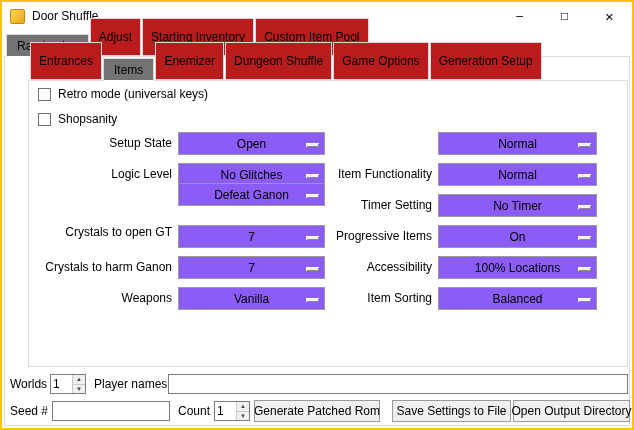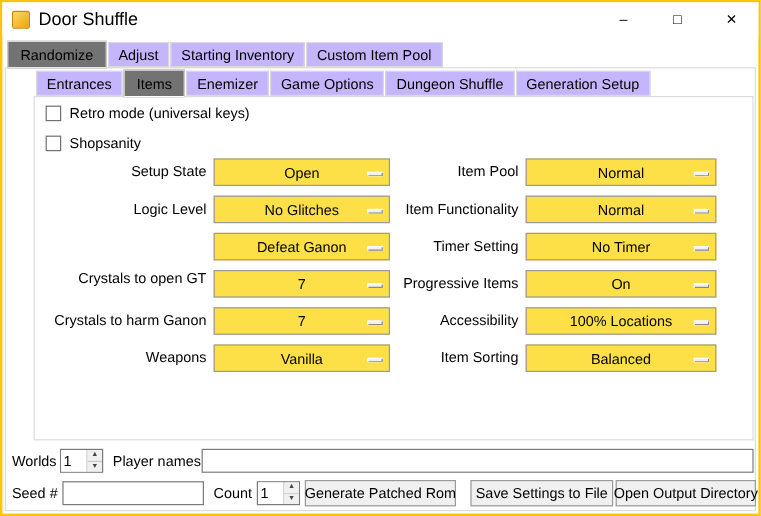--- a/index.html
+++ b/index.html
@@ -20,53 +20,53 @@
   
   .titlebar {
     position: absolute; top: 0; left: 0; right: 0; height: 28px;
     background: #ffffff; display: flex; align-items: center;
   }
   .app-icon {
     width: 15px; height: 15px; margin-left: 8px;
     background: linear-gradient(135deg, #ffd95e 0%, #e9a410 100%);
     border: 1px solid #c8880a; border-radius: 2px;
   }
-  .title-text { margin-left: 7px; font-size: 15px; }
+  .title-text { margin-left: 7px; font-size: 12px; }
   .win-controls { position: absolute; right: 0; top: 0; height: 28px; display: flex; }
   .win-btn {
     width: 45px; height: 28px; display: flex; align-items: center; justify-content: center;
     font-size: 12px; color: #000; cursor: default;
   }
   .win-btn.close { font-size: 15px; }
   
   .tabbar { position: absolute; display: flex; align-items: flex-end; z-index: 3; }
   .tab {
-    height: 21px; padding: 0 8px; display: flex; align-items: center;
-    background: #c4b5fd; border: 1px solid #d9d9d9; margin-right: 1px;
+    height: 38px; padding: 0 8px; display: flex; align-items: center;
+    background: #b91c1c; border: 1px solid #d9d9d9; margin-right: 1px;
     white-space: nowrap;
   }
   .tab.selected {
     height: 23px; background: #737373; border-bottom: 1px solid #ffffff;
     margin-bottom: -1px; z-index: 4; padding: 0 10px;
   }
   .pane { position: absolute; background: #ffffff; border: 1px solid #dcdcdc; z-index: 1; }
   .outer-tabbar { left: 4px; top: 33px; height: 21px; }
   .outer-pane { left: 2px; top: 54px; width: 626px; height: 370px; }
   .inner-tabbar { left: 28px; top: 57px; height: 21px; z-index: 5; }
   .inner-pane { left: 26px; top: 78px; width: 600px; height: 287px; z-index: 2; }
   
   .checkbox-row { position: absolute; display: flex; align-items: center; gap: 7px; z-index: 6; }
   .checkbox-box { width: 13px; height: 13px; background: #fff; border: 1px solid #707070; }
   
   .setting-label {
     position: absolute; height: 23px; line-height: 23px;
     text-align: right; white-space: nowrap; z-index: 6;
   }
   .dropdown {
-    position: absolute; height: 23px; background: #fde047;
+    position: absolute; height: 23px; background: #8b5cf6;
     border: 1px solid #9a9a9a; z-index: 6;
     display: flex; align-items: center; justify-content: center;
     white-space: nowrap; cursor: default;
   }
   .dd-indicator {
     position: absolute; right: 5px; top: 10px;
     width: 13px; height: 4px; background: #f0f0f0;
     box-shadow: inset 1px 1px 0 #ffffff, inset -1px -1px 0 #8a8a8a;
   }
   
@@ -123,22 +123,22 @@
     <div class="tab">Adjust</div>
     <div class="tab">Starting Inventory</div>
     <div class="tab">Custom Item Pool</div>
   </div>
   <div class="pane outer-pane"></div>
 
   <div class="tabbar inner-tabbar">
     <div class="tab">Entrances</div>
     <div class="tab selected">Items</div>
     <div class="tab">Enemizer</div>
+    <div class="tab">Dungeon Shuffle</div>
     <div class="tab">Game Options</div>
-    <div class="tab">Dungeon Shuffle</div>
     <div class="tab">Generation Setup</div>
   </div>
   <div class="pane inner-pane"></div>
 
   <div class="checkbox-row" style="left:36px; top:85px;">
     <div class="checkbox-box"></div>
     <span>Retro mode (universal keys)</span>
   </div>
   <div class="checkbox-row" style="left:36px; top:110px;">
     <div class="checkbox-box"></div>
@@ -150,21 +150,21 @@
     <span>Open</span>
     <span class="dd-indicator"></span>
   </div>
 
   <div class="setting-label" style="left:24px; top:161px; width:146px;">Logic Level</div>
   <div class="dropdown" style="left:176px; top:161px; width:147px;">
     <span>No Glitches</span>
     <span class="dd-indicator"></span>
   </div>
 
-  <div class="dropdown" style="left:176px; top:192px; width:147px;">
+  <div class="dropdown" style="left:176px; top:181px; width:147px;">
     <span>Defeat Ganon</span>
     <span class="dd-indicator"></span>
   </div>
 
   <div class="setting-label" style="left:24px; top:219px; width:146px;">Crystals to open GT</div>
   <div class="dropdown" style="left:176px; top:223px; width:147px;">
     <span>7</span>
     <span class="dd-indicator"></span>
   </div>
 
@@ -173,21 +173,20 @@
     <span>7</span>
     <span class="dd-indicator"></span>
   </div>
 
   <div class="setting-label" style="left:24px; top:285px; width:146px;">Weapons</div>
   <div class="dropdown" style="left:176px; top:285px; width:147px;">
     <span>Vanilla</span>
     <span class="dd-indicator"></span>
   </div>
 
-  <div class="setting-label" style="left:316px; top:130px; width:114px;">Item Pool</div>
   <div class="dropdown" style="left:436px; top:130px; width:159px;">
     <span>Normal</span>
     <span class="dd-indicator"></span>
   </div>
 
   <div class="setting-label" style="left:316px; top:161px; width:114px;">Item Functionality</div>
   <div class="dropdown" style="left:436px; top:161px; width:159px;">
     <span>Normal</span>
     <span class="dd-indicator"></span>
   </div>

